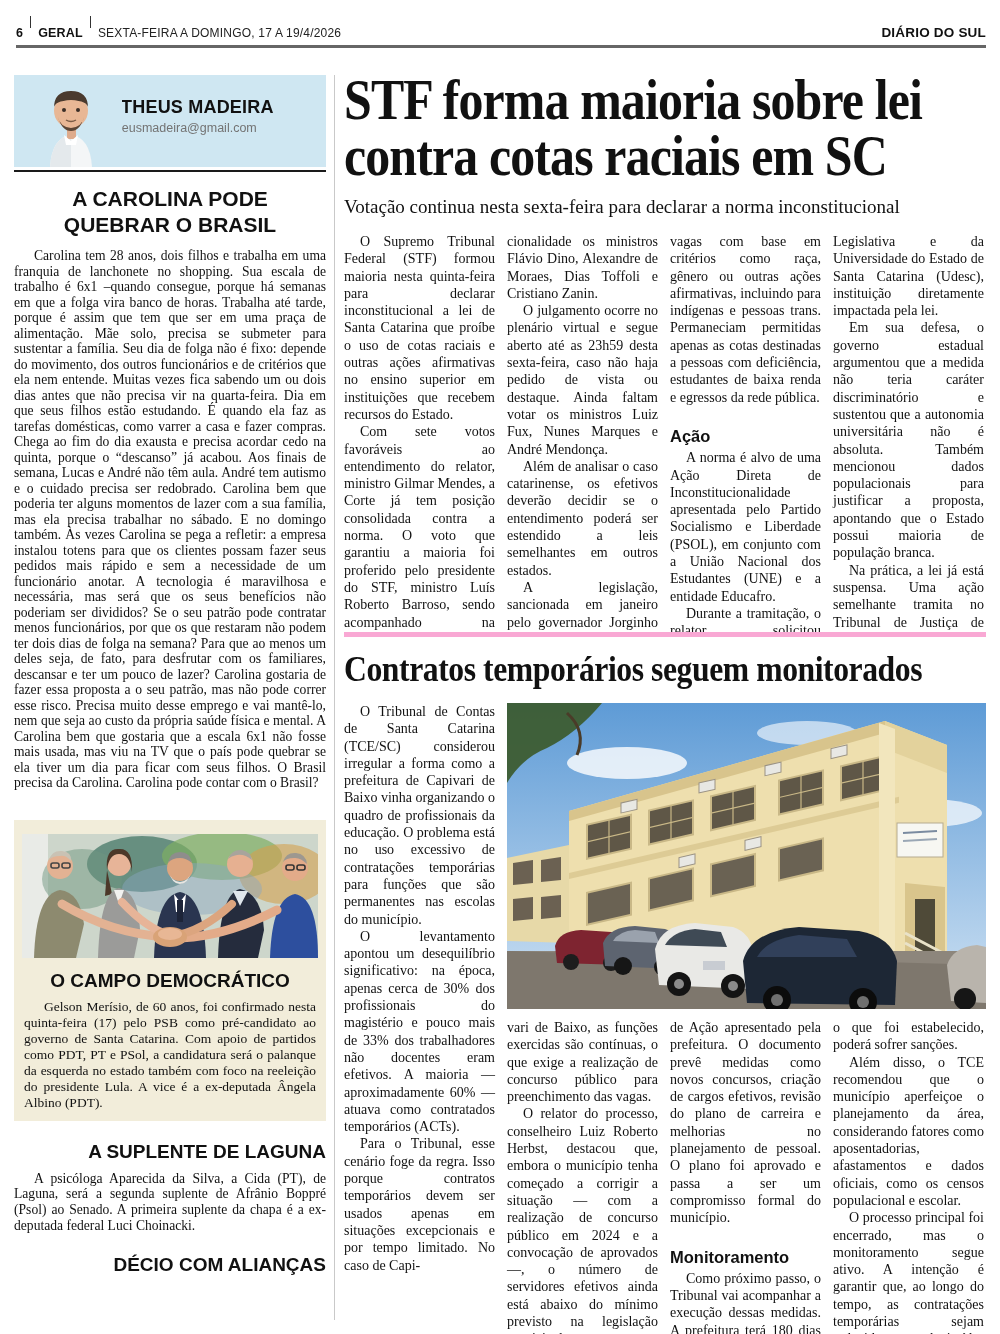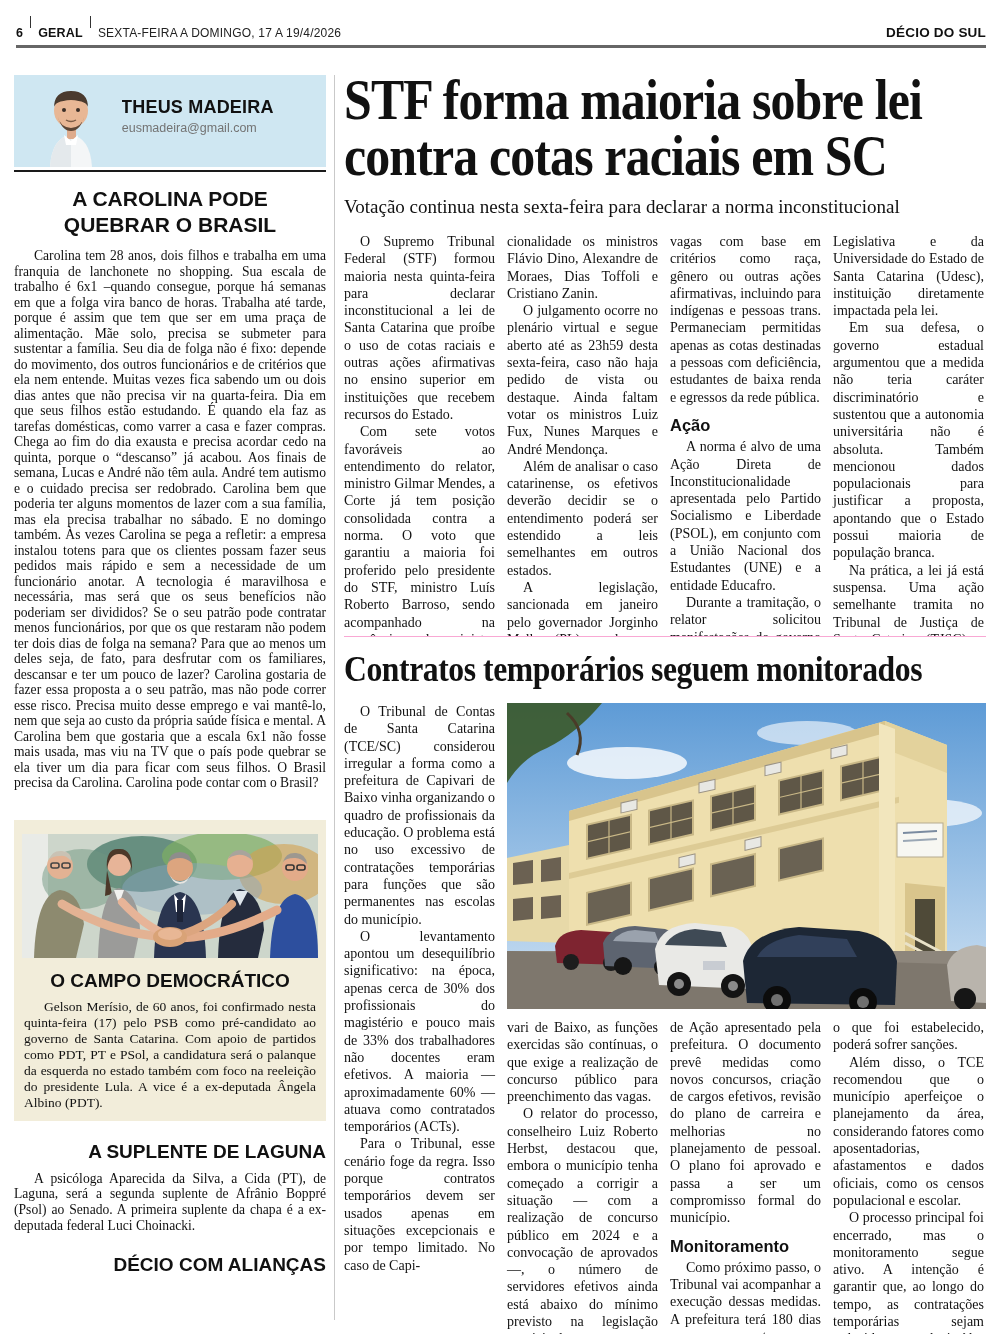--- a/index.html
+++ b/index.html
@@ -50,26 +50,26 @@
   
   .vdiv{position:absolute;left:334px;top:75px;height:1245px;width:1px;background:#c9c9c9;}
 
   
   .right-sec{position:absolute;left:344px;top:72px;width:642px;}
   .headline1{font-weight:bold;line-height:56px;}
   .headline1 .hl-line{display:block;font-size:58px;letter-spacing:-1px;white-space:nowrap;
     transform:scaleX(.86);transform-origin:0 50%;}
   .subhead{font-size:19px;margin-top:12px;color:#111;}
   .stf-cols{display:flex;gap:12px;margin-top:15px;height:404px;overflow:hidden;
-    border-bottom:1px solid #f9a8d4;padding-bottom:6px;}
+    border-bottom:5px solid #f9a8d4;padding-bottom:6px;}
   .ncol{width:151px;flex:0 0 151px;font-size:14px;line-height:17.3px;text-align:justify;}
   .ncol p{text-indent:16px;}
   .ncol p.cont{text-indent:0;}
   .col-subhead{font-family:"Liberation Sans",sans-serif;font-size:16.5px;font-weight:bold;
-    margin:11px 0 4px;text-align:left;}
+    margin:22px 0 4px;text-align:left;}
 
   .headline2{margin-top:11px;font-weight:bold;}
   .headline2 .hl-line{display:block;font-size:36px;letter-spacing:-.5px;white-space:nowrap;
     transform:scaleX(.88);transform-origin:0 50%;}
   .contratos{display:flex;gap:12px;margin-top:13px;height:650px;overflow:hidden;}
   .c-right{width:479px;flex:0 0 479px;}
   .building{display:block;width:479px;height:306px;}
   .c-lower{display:flex;gap:12px;margin-top:10px;}
 </style>
 </head>
@@ -78,21 +78,21 @@
 <div class="page">
 
   <header class="masthead">
     <div class="masthead-left">
       <span class="m-page">6</span>
       <span class="m-sep"></span>
       <span class="m-section">GERAL</span>
       <span class="m-sep"></span>
       <span class="m-date">SEXTA-FEIRA A DOMINGO, 17 A 19/4/2026</span>
     </div>
-    <div class="m-brand">DÉCIO DO SUL</div>
+    <div class="m-brand">DIÁRIO DO SUL</div>
   </header>
 
   <div class="left-col">
     <div class="columnist-box">
       <svg class="portrait" viewBox="0 0 102 92" aria-hidden="true">
         <rect width="102" height="92" fill="#cfe7f2"></rect>
         <path d="M30 92 Q32 62 51 60 Q70 62 72 92 Z" fill="#f4f6f7"></path>
         <path d="M30 92 Q32 62 51 60 L51 92 Z" fill="#e4e9ec"></path>
         <rect x="47" y="50" width="9" height="14" fill="#deab8c"></rect>
         <circle cx="51" cy="36" r="17" fill="#e8b795"></circle>

